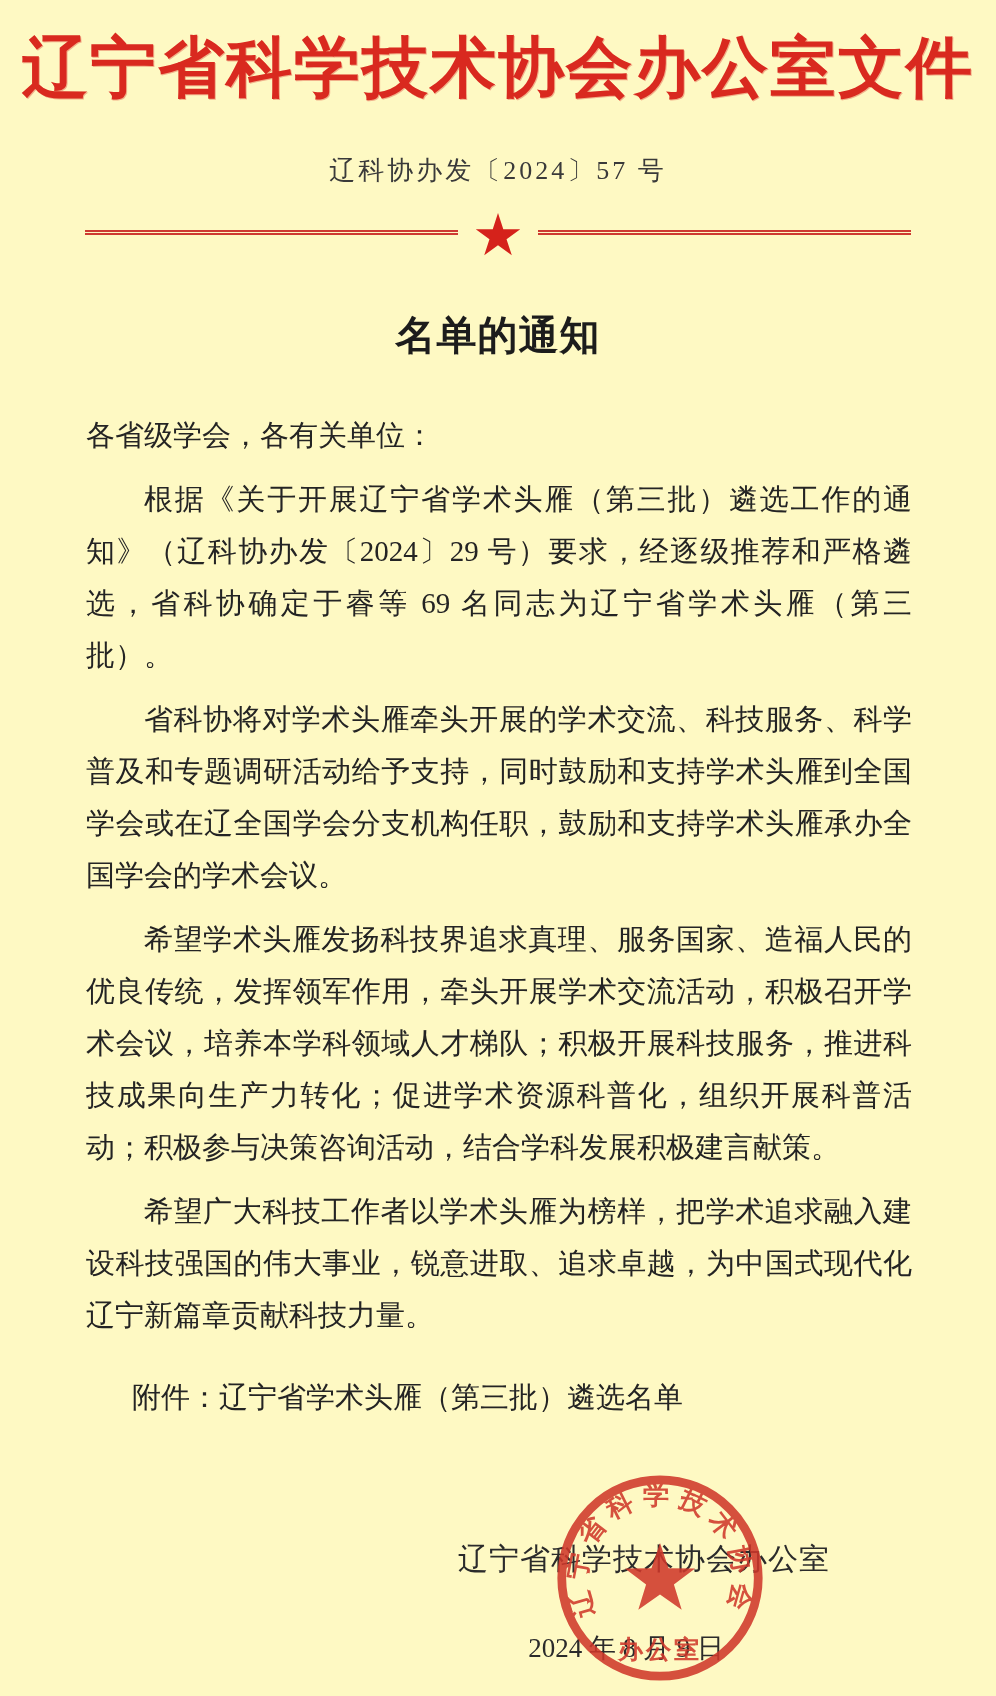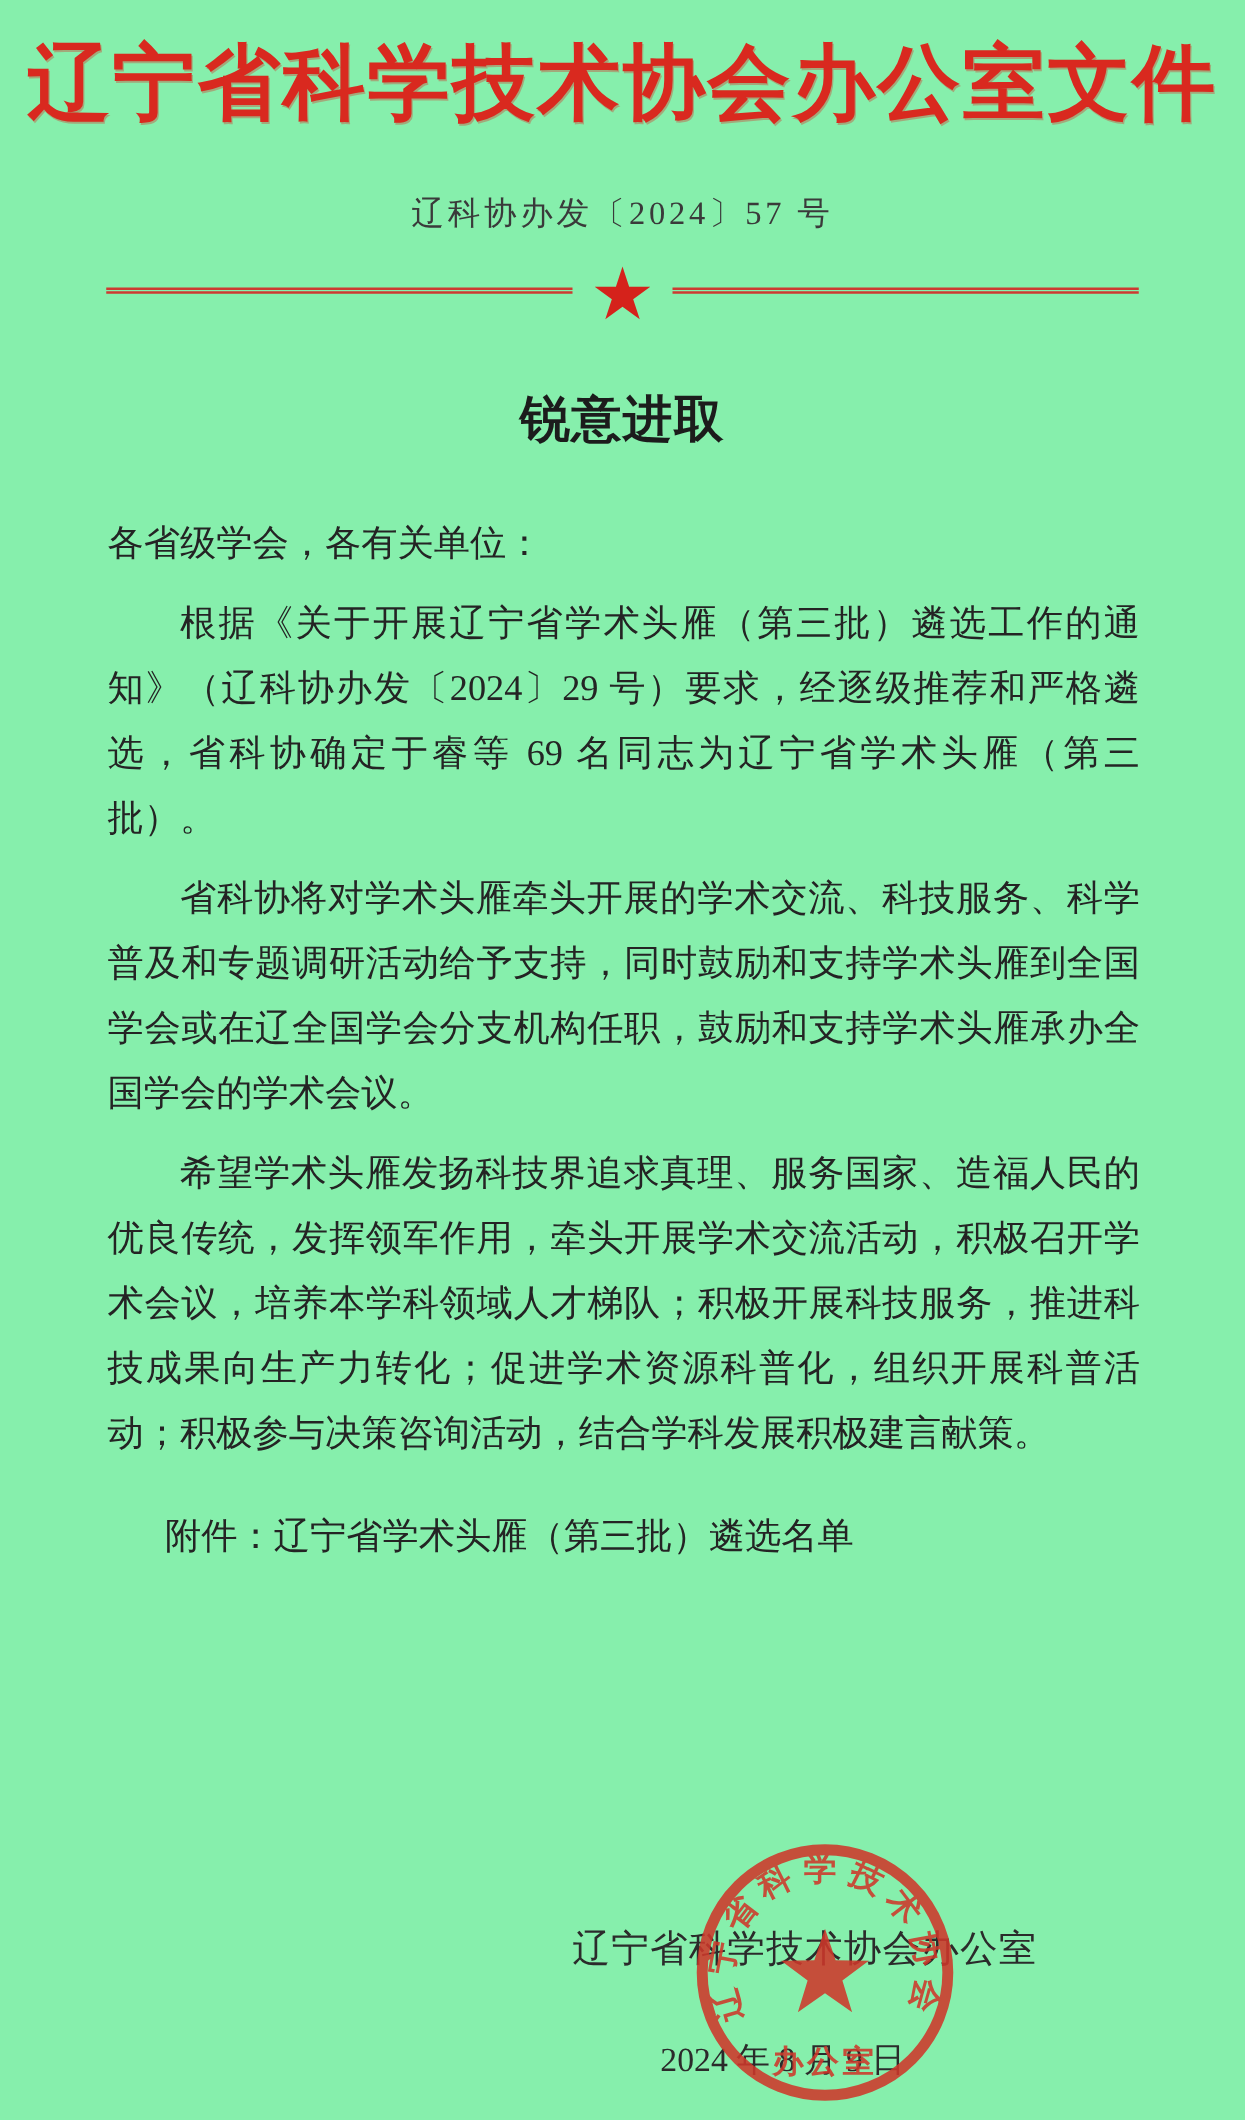--- a/index.html
+++ b/index.html
@@ -1,19 +1,19 @@
 <!DOCTYPE html>
 <html><head>
 <meta charset="utf-8">
 <style>
   html,body{margin:0;padding:0;}
   .page{
     position:relative;
     width:996px;height:1696px;
-    background:#86efac;
+    background:#fef9c3;
     overflow:hidden;
     font-family:"Liberation Serif", serif;
     color:#222;
   }
   .header-title{
     padding-top:20px;
     text-align:center;
     font-size:66px;
     line-height:95px;
     font-weight:bold;
@@ -113,28 +113,29 @@
 
   <div class="doc-number">辽科协办发〔2024〕57 号</div>
 
   <div class="divider">
     <div class="rule"></div>
     <div class="star">★</div>
     <div class="rule"></div>
   </div>
 
   <div class="doc-title">
-    <div>锐意进取</div>
+    <div>名单的通知</div>
   </div>
 
   <div class="body-text">
     <p>各省级学会，各有关单位：</p>
     <p class="indent">根据《关于开展辽宁省学术头雁（第三批）遴选工作的通知》（辽科协办发〔2024〕29 号）要求，经逐级推荐和严格遴选，省科协确定于睿等 69 名同志为辽宁省学术头雁（第三批）。</p>
     <p class="indent">省科协将对学术头雁牵头开展的学术交流、科技服务、科学普及和专题调研活动给予支持，同时鼓励和支持学术头雁到全国学会或在辽全国学会分支机构任职，鼓励和支持学术头雁承办全国学会的学术会议。</p>
     <p class="indent">希望学术头雁发扬科技界追求真理、服务国家、造福人民的优良传统，发挥领军作用，牵头开展学术交流活动，积极召开学术会议，培养本学科领域人才梯队；积极开展科技服务，推进科技成果向生产力转化；促进学术资源科普化，组织开展科普活动；积极参与决策咨询活动，结合学科发展积极建言献策。</p>
+    <p class="indent">希望广大科技工作者以学术头雁为榜样，把学术追求融入建设科技强国的伟大事业，锐意进取、追求卓越，为中国式现代化辽宁新篇章贡献科技力量。</p>
   </div>
 
   <div class="attachment">附件：辽宁省学术头雁（第三批）遴选名单</div>
 
   <div class="signature">辽宁省科学技术协会办公室</div>
 
   <div class="sign-date">2024 年 8 月 9 日</div>
 
   <svg class="seal" viewBox="0 0 220 220">
     <circle cx="110" cy="110" r="101" fill="none" stroke="#cf372a" stroke-width="9"></circle>

